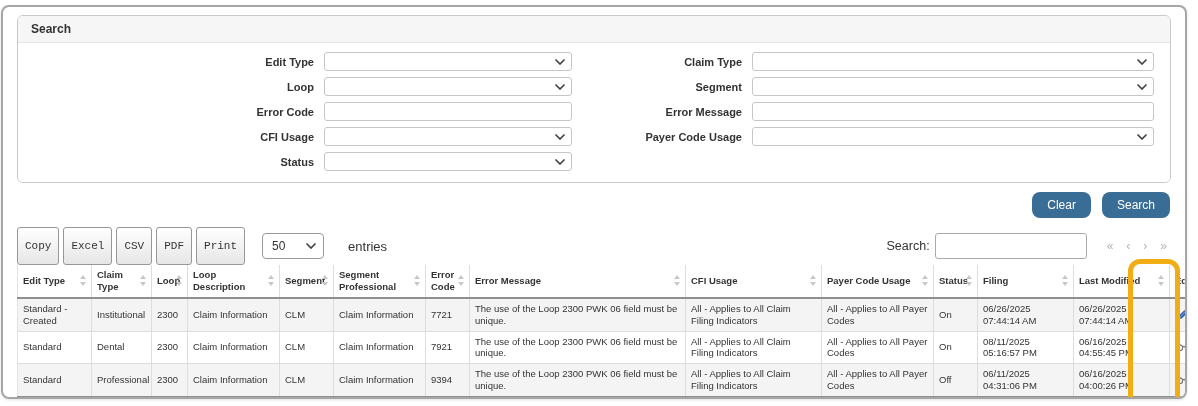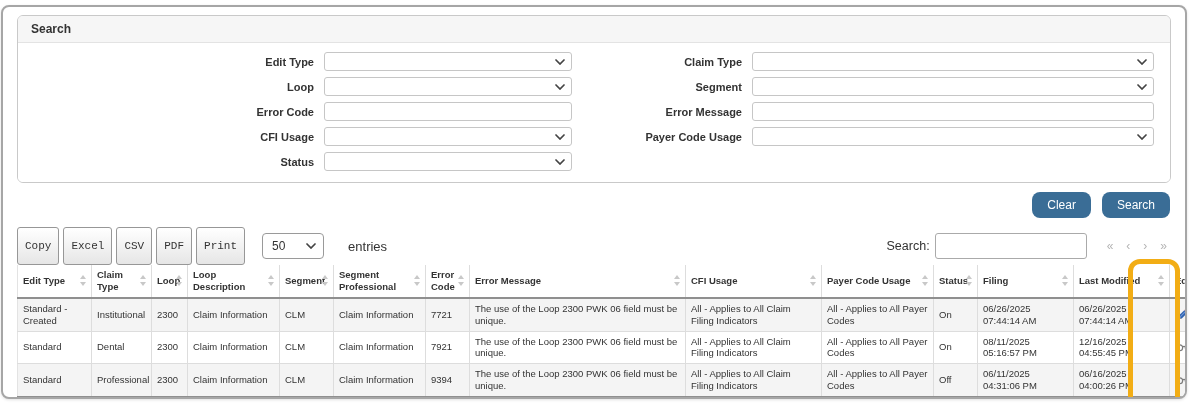--- a/index.html
+++ b/index.html
@@ -237,21 +237,21 @@
           <td>2300</td>
           <td>Claim Information</td>
           <td>CLM</td>
           <td>Claim Information</td>
           <td>7921</td>
           <td>The use of the Loop 2300 PWK 06 field must be unique.</td>
           <td>All - Applies to All Claim Filing Indicators</td>
           <td>All - Applies to All Payer Codes</td>
           <td>On</td>
           <td>08/11/2025 05:16:57 PM</td>
-          <td>12/16/2025 04:55:45 PM</td>
+          <td>06/16/2025 04:55:45 PM</td>
           <td class="icon-cell"><span class="icon-btn"><svg width="18" height="14" viewBox="0 0 20 14">
                   <use href="#glasses-icon"></use>
                 </svg></span></td>
         </tr>
         <tr>
           <td>Standard</td>
           <td>Professional</td>
           <td>2300</td>
           <td>Claim Information</td>
           <td>CLM</td>

